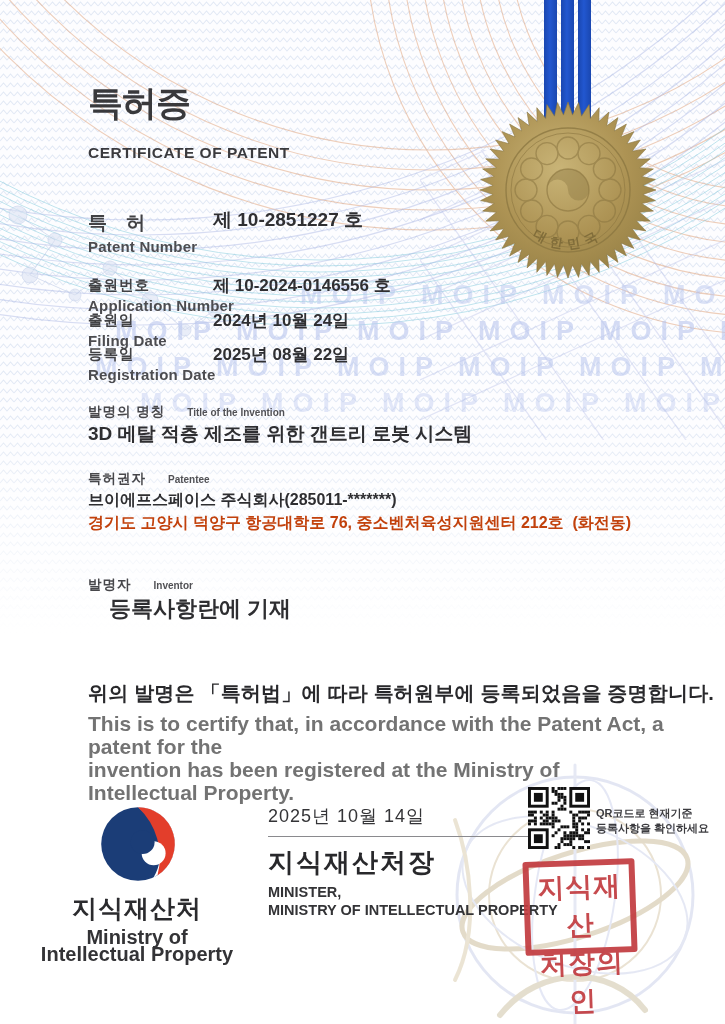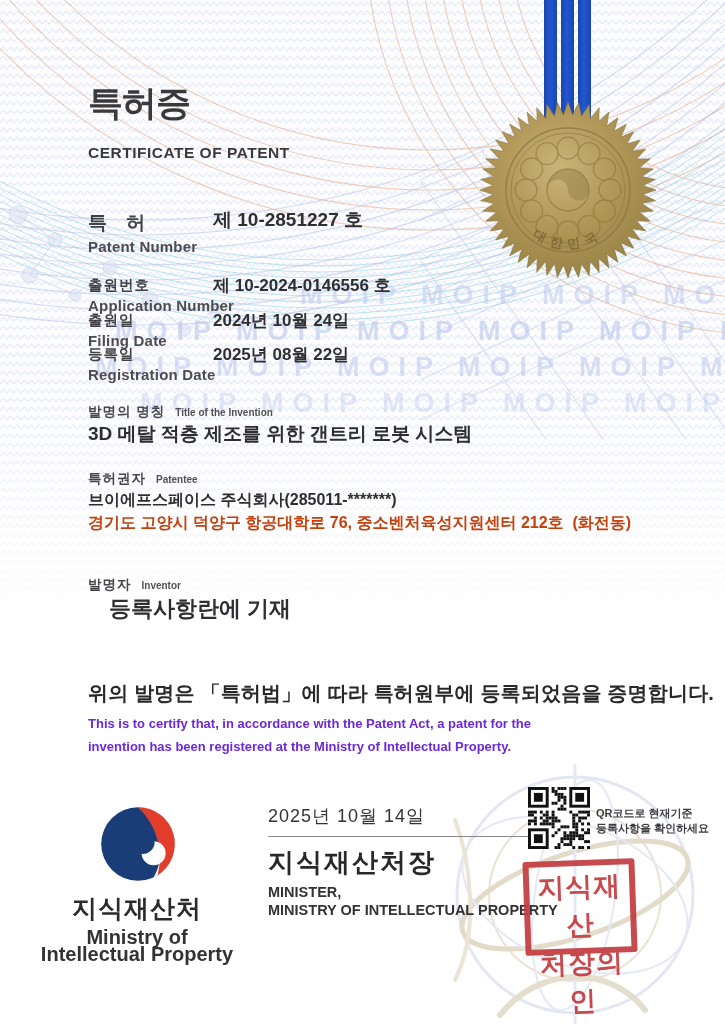--- a/index.html
+++ b/index.html
@@ -23,32 +23,32 @@
   .klabel{font-size:14.5px;font-weight:700;color:#414144;letter-spacing:1px;}
   .elabel{font-size:15px;font-weight:700;color:#4c4c50;margin-top:2px;letter-spacing:.2px;}
   .pn-label{left:88px;top:210px;}
   .pn-label .klabel{font-size:19px;letter-spacing:7px;}
   .pn-value{left:213px;top:207px;font-size:19px;font-weight:700;color:#2f2f32;}
   .f-label{left:88px;}
   .f-value{left:213px;font-size:17px;font-weight:700;color:#2f2f32;}
   .f0l{top:276px;} .f0v{top:274px;}
   .f1l{top:311px;} .f1v{top:309px;}
   .f2l{top:345px;} .f2v{top:343px;}
-  .sec-label{display:flex;align-items:baseline;gap:10px;}
+  .sec-label{display:flex;align-items:baseline;gap:22px;}
   .sec-k{font-size:13.5px;font-weight:700;color:#47474b;letter-spacing:1px;}
   .sec-e{font-size:10px;font-weight:700;color:#515155;}
   .inv-label{left:88px;top:403px;}
   .inv-value{left:88px;top:421px;font-size:19px;font-weight:700;color:#2e2e31;}
   .pat-label{left:88px;top:470px;}
   .pat-name{left:88px;top:490px;font-size:16px;font-weight:700;color:#2e2e31;}
   .pat-addr{left:88px;top:513px;font-size:16px;font-weight:700;color:#c2410c;white-space:pre;}
   .invr-label{left:88px;top:576px;}
   .invr-value{left:88px;top:594px;font-size:22px;font-weight:700;color:#2e2e31;margin-left:21px;}
   .stmt-ko{left:88px;top:680px;font-size:20px;font-weight:700;color:#28282b;letter-spacing:.2px;}
-  .stmt-en{left:88px;top:712px;font-size:13px;font-weight:700;color:#6d28d9;line-height:23px;width:580px;}
+  .stmt-en{left:88px;top:712px;font-size:21px;font-weight:700;color:#737373;line-height:23px;width:580px;}
   .issue-date{left:268px;top:804px;font-size:18px;font-weight:400;color:#343437;letter-spacing:1px;}
   .date-rule{left:268px;top:836px;width:306px;height:1px;background:#8a8a8e;}
   .minister-ko{left:268px;top:845px;font-size:26px;font-weight:700;color:#28282b;letter-spacing:2px;}
   .minister-en1{left:268px;top:884px;font-size:14.5px;font-weight:700;color:#333336;}
   .minister-en2{left:268px;top:902px;font-size:14.5px;font-weight:700;color:#333336;}
   .emblem{left:92px;top:798px;width:92px;height:92px;}
   .agency-ko{left:57px;top:892px;width:160px;text-align:center;font-size:25px;font-weight:700;color:#2b2b2e;letter-spacing:1px;}
   .agency-en{left:37px;top:929px;width:200px;text-align:center;font-size:20px;font-weight:700;color:#333336;line-height:17px;}
   .qr{left:528px;top:787px;width:62px;height:62px;}
   .qr-caption{left:596px;top:806px;font-size:11px;font-weight:700;color:#3c3c40;line-height:15px;}

